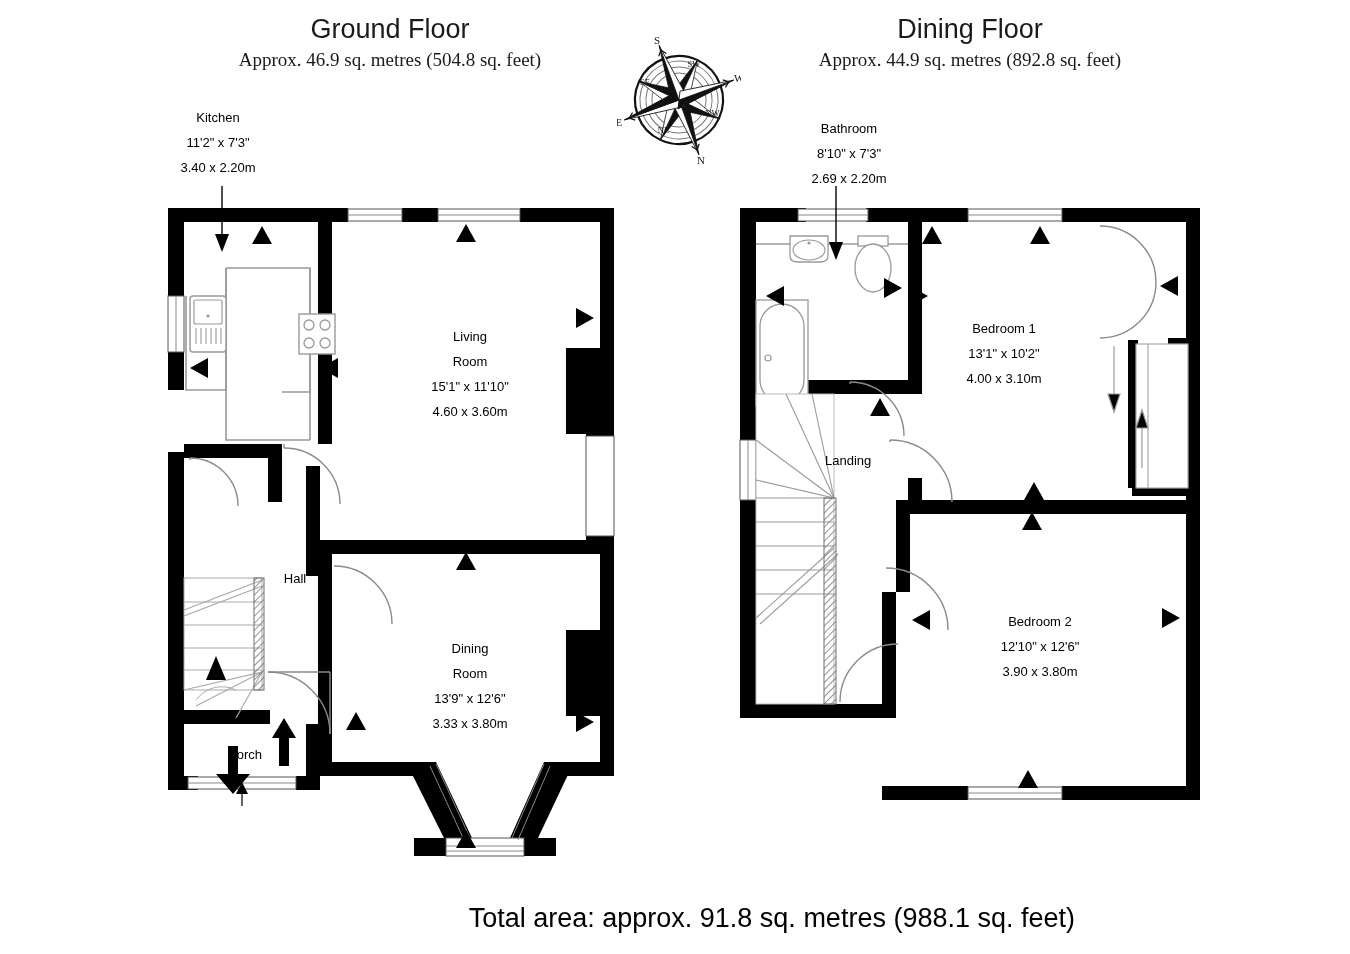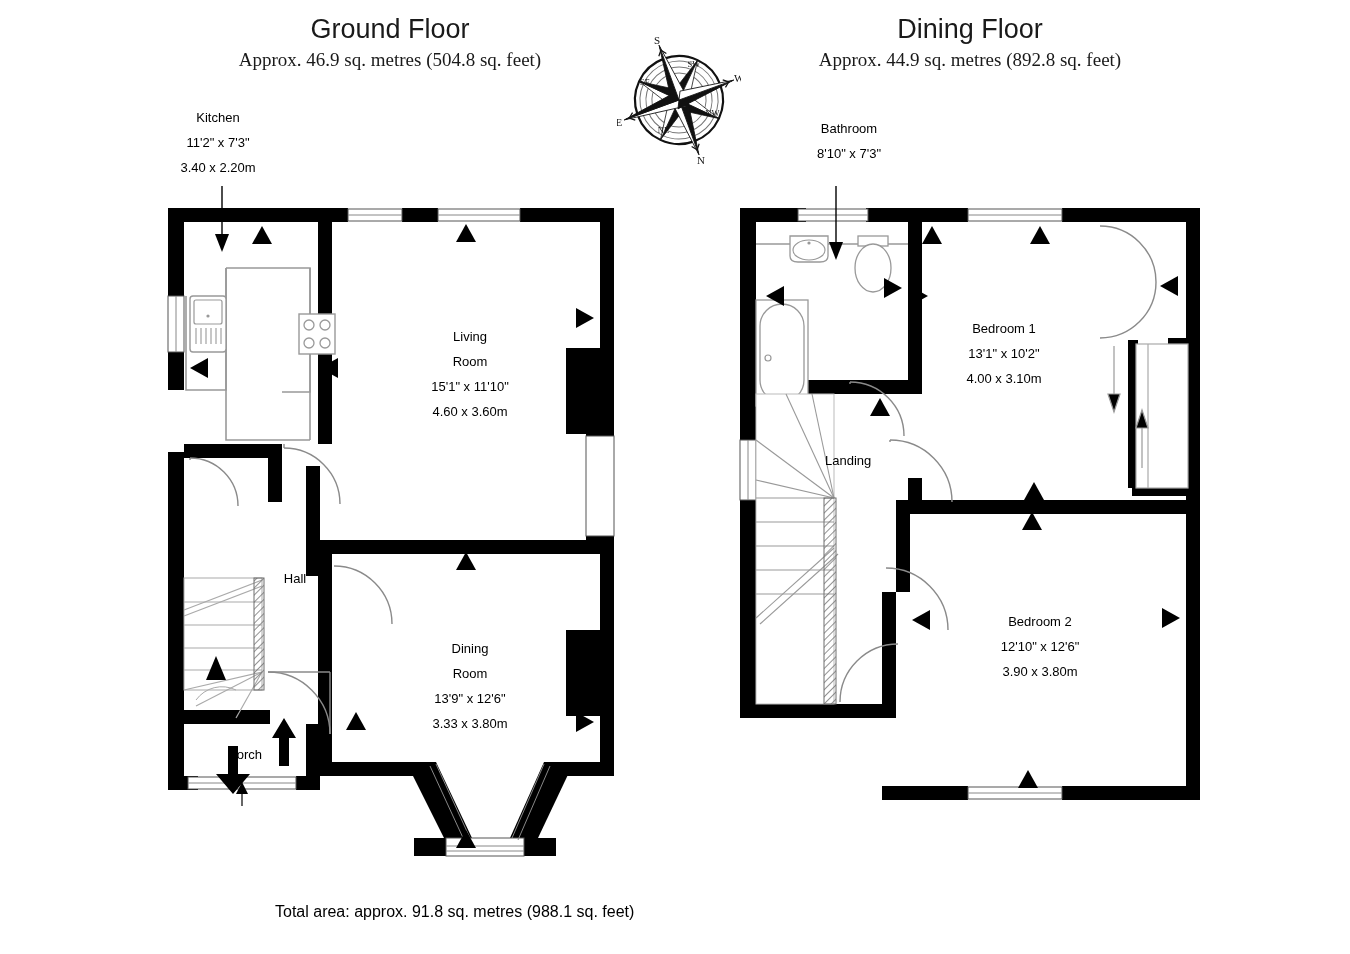--- a/index.html
+++ b/index.html
@@ -44,23 +44,23 @@
     text-align: center;
     font-family: "Liberation Sans", sans-serif;
     font-size: 13px;
     line-height: 25px;
     color: #000000;
     white-space: nowrap;
   }
   .room-label .ln { display: block; }
   .total-area {
     position: absolute;
-    text-align: left;
+    text-align: right;
     font-family: "Liberation Sans", sans-serif;
-    font-size: 16px;
+    font-size: 27px;
     color: #000000;
     white-space: nowrap;
   }
   svg.planvg {
     position: absolute;
     left: 0; top: 0;
     width: 1350px;
     height: 954px;
   }
   .compass-wrap {
@@ -490,20 +490,21 @@
     <span class="ln">Hall</span>
   </div>
 
   <div class="room-label" style="left:190px; top:742px; width:110px;">
     <span class="ln">Porch</span>
   </div>
 
   <div class="room-label" style="left:744px; top:116px; width:210px;">
     <span class="ln">Bathroom</span>
     <span class="ln">8'10" x 7'3"</span>
+    <span class="ln">2.69 x 2.20m</span>
   </div>
 
   <div class="room-label" style="left:904px; top:316px; width:200px;">
     <span class="ln">Bedroom 1</span>
     <span class="ln">13'1" x 10'2"</span>
     <span class="ln">4.00 x 3.10m</span>
   </div>
 
   <div class="room-label" style="left:940px; top:609px; width:200px;">
     <span class="ln">Bedroom 2</span>

